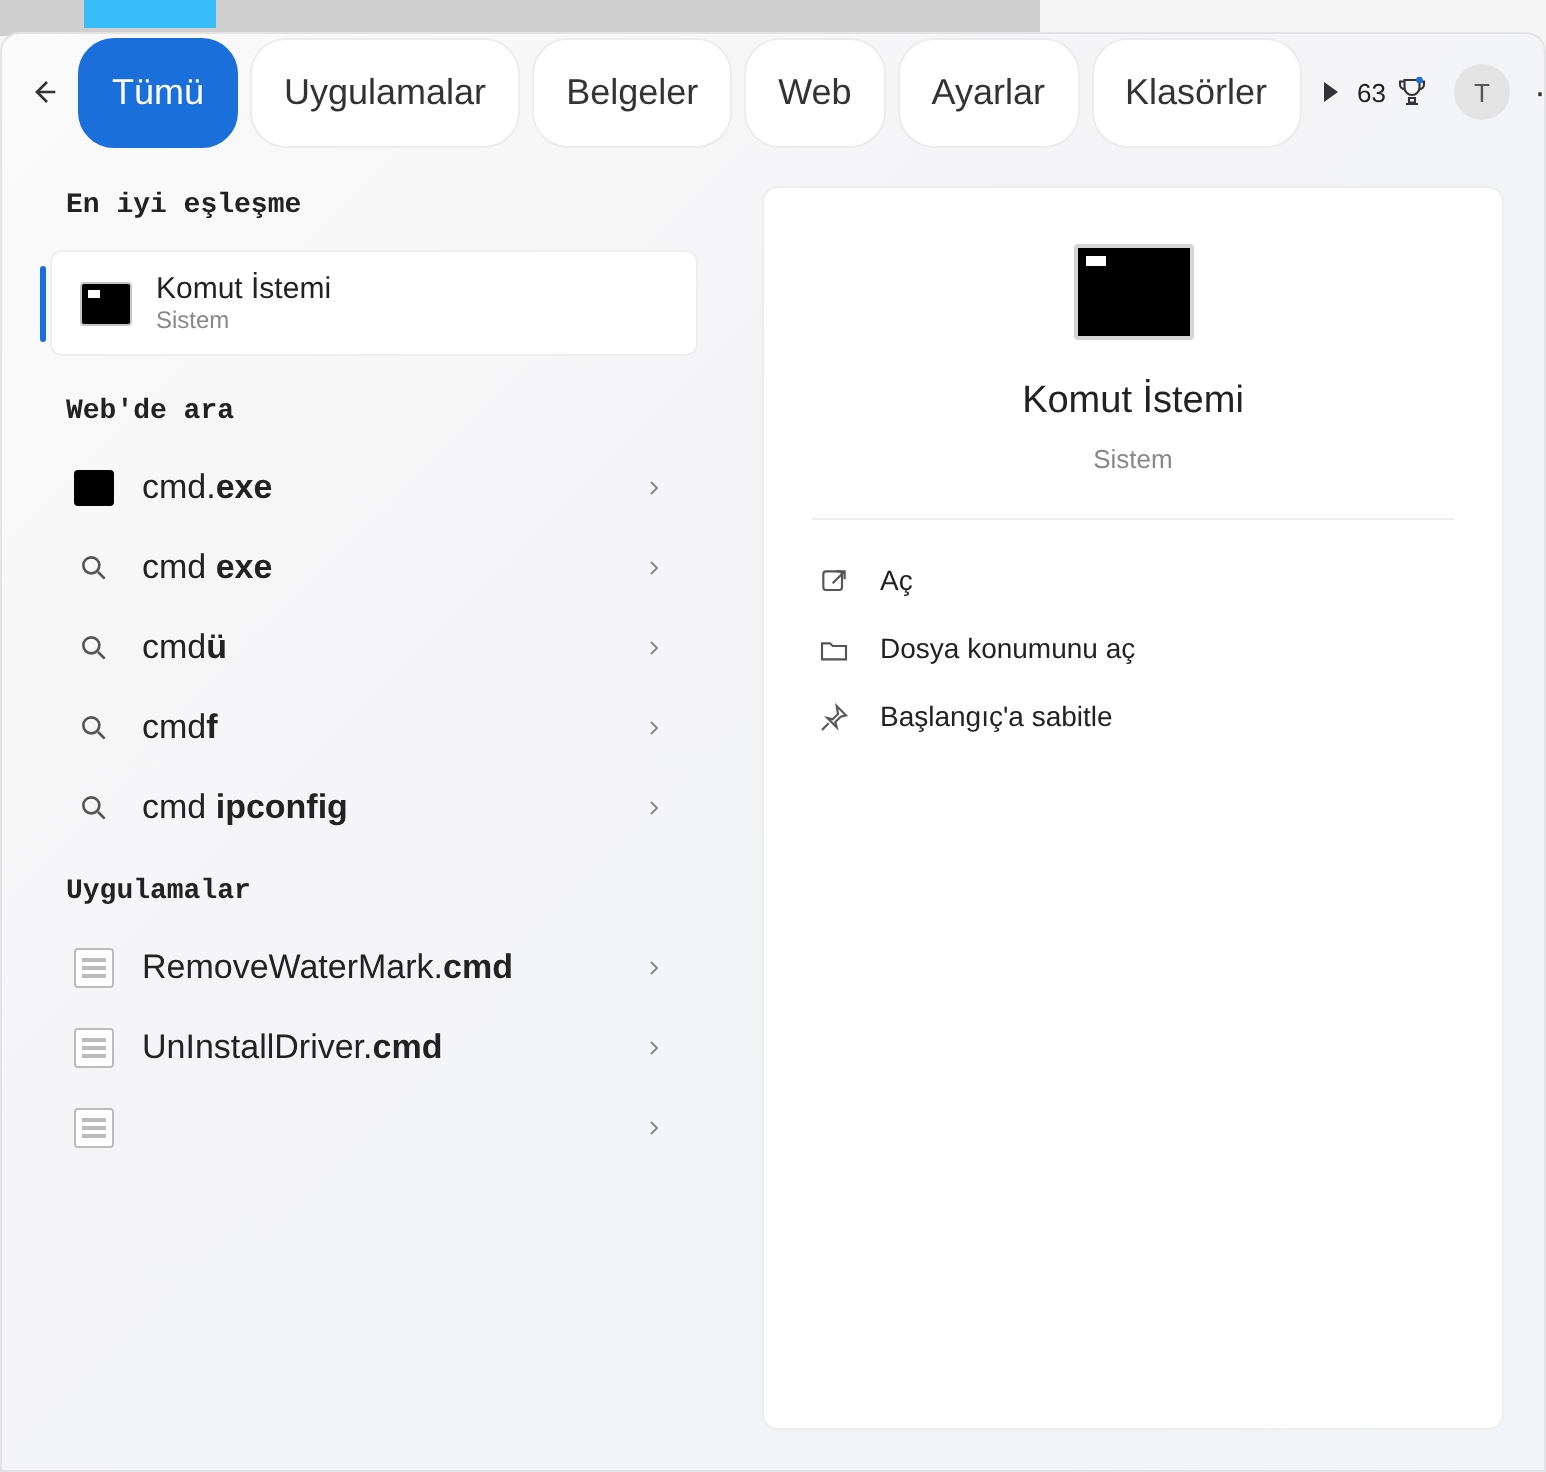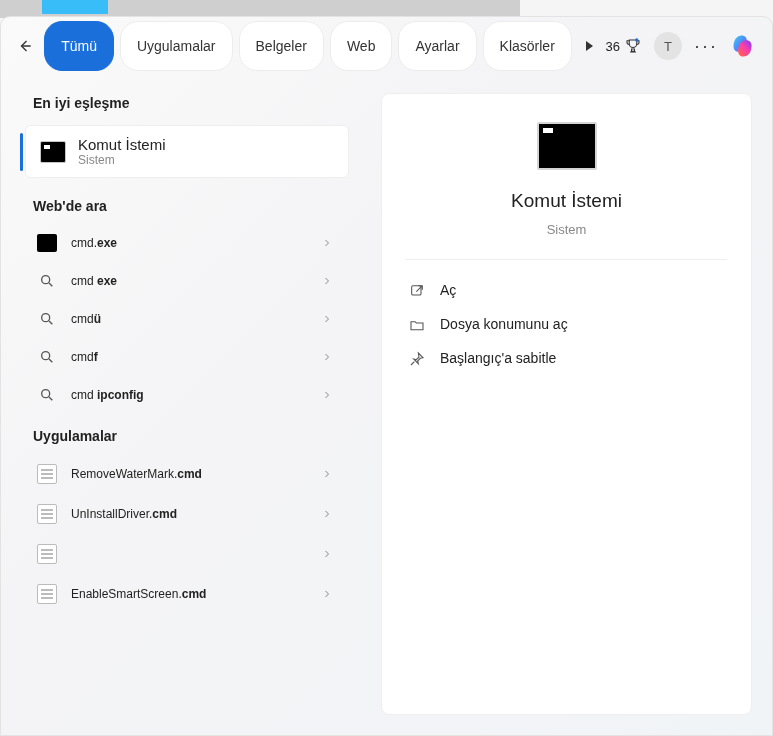--- a/index.html
+++ b/index.html
@@ -35,21 +35,21 @@
   .back-btn {
     width: 34px; height: 34px; display:flex; align-items:center; justify-content:center;
     border-radius: 50%;
     cursor: pointer;
   }
   .tabs { display: flex; gap: 6px; align-items: center; }
   .tab {
     padding: 16px 16px;
     border-radius: 18px;
     background: #ffffff;
-    font-size: 14px;
+    font-size: 18px;
     color: #333;
     cursor: pointer;
     border: 1px solid #ececec;
     white-space: nowrap;
   }
   .tab.active {
     background: #1a6fdb;
     color: #fff;
     border-color: #1a6fdb;
   }
@@ -87,20 +87,21 @@
     padding: 28px 24px 24px 24px;
     border: 1px solid #eee;
   }
 
   
   .sec-title {
     font-size: 14px;
     font-weight: 600;
     color: #222;
     padding: 14px 20px 10px 32px;
+    font-family: Liberation Mono, monospace;
   }
 
   
   .best-match {
     margin: 4px 12px 6px 24px;
     background: #fff;
     border-radius: 6px;
     border: 1px solid #eee;
     display:flex; align-items:center;
     padding: 10px 14px;
@@ -144,21 +145,21 @@
   }
   .ico.black-rect { background:#000; border-radius:2px; }
   .ico.doc {
     width:20px; height:20px; background:#fff; border:1px solid #bbb; border-radius:2px;
     position:relative;
   }
   .ico.doc::after{
     content:""; position:absolute; left:3px; top:4px; width:12px; height:2px; background:#bbb;
     box-shadow: 0 4px 0 #bbb, 0 8px 0 #bbb;
   }
-  .row-label { font-size:12px; color:#222; }
+  .row-label { font-size:17px; color:#222; }
   .row-label b { font-weight:600; }
 
   
   .detail-head { display:flex; flex-direction:column; align-items:center; gap:10px; }
   .big-thumb {
     width:60px; height:48px; background:#000; border:2px solid #d5d5d5; border-radius:2px; position:relative;
   }
   .big-thumb::after{
     content:""; position:absolute; left:4px; top:4px; width:10px; height:5px; background:#fff;
   }
@@ -205,21 +206,21 @@
       </div>
 
     <div class="more-tabs">
       <svg width="12" height="12" viewBox="0 0 12 12">
           <path d="M3 1l7 5-7 5z" fill="#333"></path>
         </svg>
     </div>
 
     <div class="header-right">
       <div class="points">
-        <span>36</span>
+        <span>63</span>
         <svg width="18" height="18" viewBox="0 0 24 24" fill="none" stroke="#333" stroke-width="1.4">
           <path d="M7 4h10v5a5 5 0 01-10 0V4z"></path>
             <path d="M7 5H4v2a3 3 0 003 3M17 5h3v2a3 3 0 01-3 3"></path>
             <path d="M10 16h4v3h-4zM8 20h8"></path>
           <circle cx="17" cy="4" r="2.2" fill="#1a6fdb" stroke="none"></circle>
         </svg>
       </div>
       <div class="avatar">
         <span>T</span>
       </div>
@@ -347,29 +348,20 @@
             </div>
           </div>
           <div class="row">
             <div class="ico doc"></div>
             <div class="chev">
               <svg width="12" height="12" viewBox="0 0 24 24" fill="none" stroke="#888" stroke-width="2">
                 <path d="M9 6l6 6-6 6"></path>
               </svg>
             </div>
           </div>
-          <div class="row">
-            <div class="ico doc"></div>
-            <div class="row-label">EnableSmartScreen.<b>cmd</b></div>
-            <div class="chev">
-              <svg width="12" height="12" viewBox="0 0 24 24" fill="none" stroke="#888" stroke-width="2">
-                <path d="M9 6l6 6-6 6"></path>
-              </svg>
-            </div>
-          </div>
         </div>
     </div>
 
     <div class="right">
       <div class="detail-card">
         <div class="detail-head">
           <div class="big-thumb"></div>
           <div class="d-title">Komut İstemi</div>
           <div class="d-sub">Sistem</div>
         </div>

